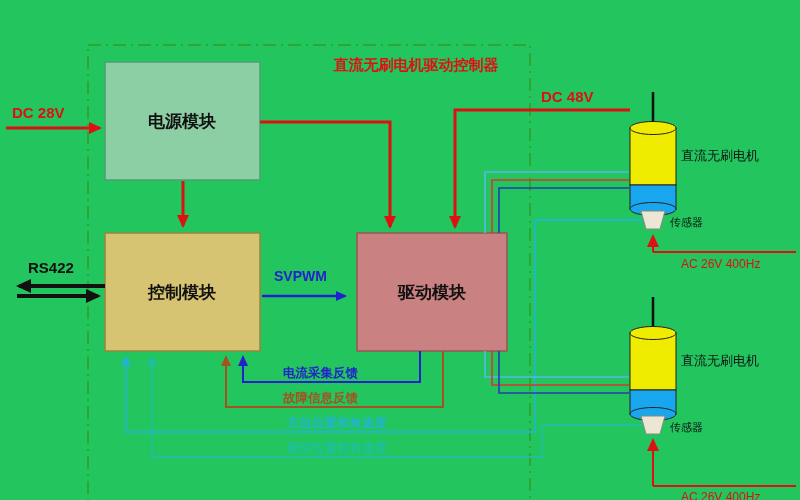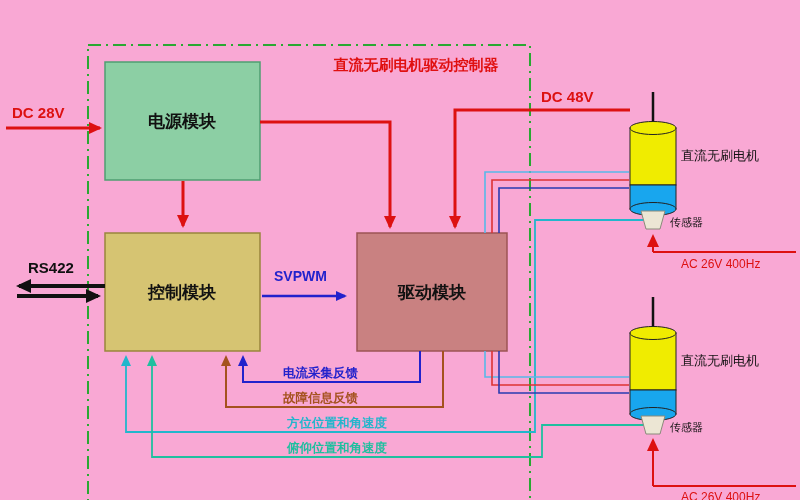--- a/index.html
+++ b/index.html
@@ -1,17 +1,17 @@
 <!DOCTYPE html>
 <html><head>
 <meta charset="utf-8">
 <style>
   html,body{margin:0;padding:0;background:#ffffff;}
   .stage{
-    position:relative;width:800px;height:500px;overflow:hidden;background:#f9a8d4;
+    position:relative;width:800px;height:500px;overflow:hidden;background:#22c55e;
     font-family:"Liberation Sans","DejaVu Sans",sans-serif;
   }
   svg text{font-family:"Liberation Sans","DejaVu Sans",sans-serif;}
   .block-label{font-size:17px;font-weight:bold;fill:#111111;}
   .title-label{font-size:15px;font-weight:bold;fill:#e01010;}
   .sig-label{font-weight:bold;}
   .small-label{font-size:12.5px;font-weight:bold;}
   .motor-label{font-size:13px;fill:#111111;}
   .sensor-label{font-size:11px;fill:#111111;}
   .ac-label{font-size:12px;fill:#dd1111;}

